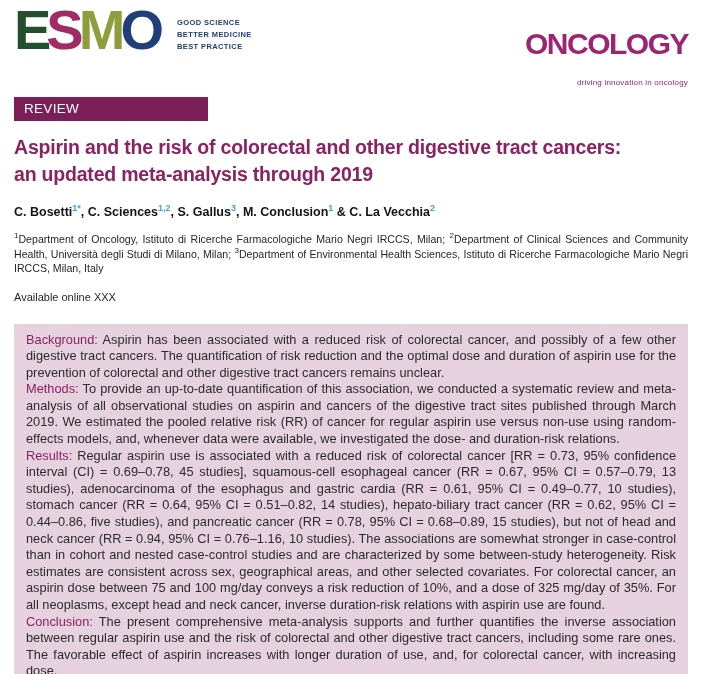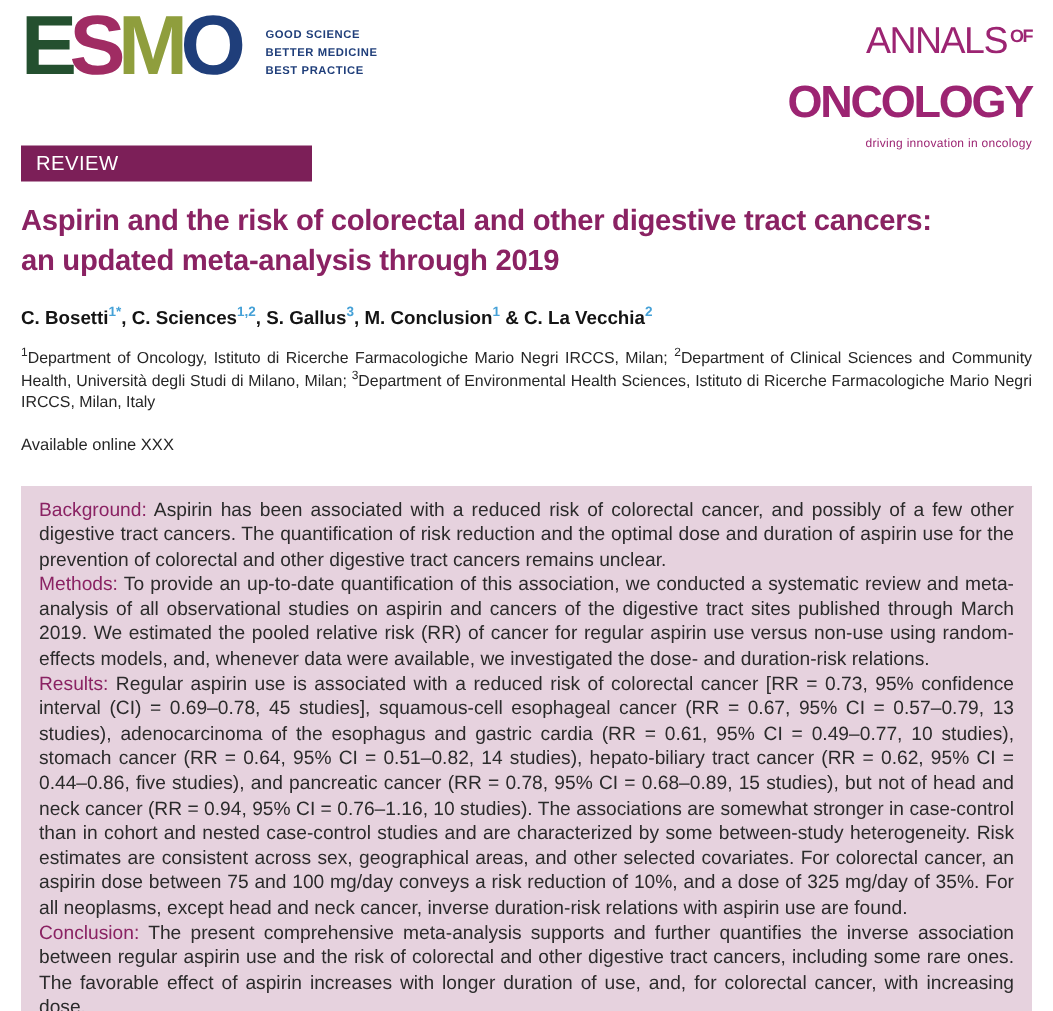--- a/index.html
+++ b/index.html
@@ -21,21 +21,21 @@
 
   
   .logos{display:flex;justify-content:space-between;align-items:flex-start;height:64px;}
   .esmo{display:flex;align-items:flex-start;}
   .esmo-letters{font-weight:bold;font-size:56px;line-height:40px;letter-spacing:-5px;padding-right:8px;}
   .esmo-tagline{color:var(--esmo-tagline);font-size:7.5px;font-weight:bold;letter-spacing:.4px;margin:7px 0 0 10px;line-height:12px;}
   .annals{text-align:right;color:var(--annals-purple);line-height:1;margin-top:5px;}
   .annals-line1{font-size:25px;font-weight:500;letter-spacing:-1px;}
   .annals-of{font-size:12px;vertical-align:7px;margin-left:2px;font-weight:600;}
   .annals-oncology{font-size:30px;font-weight:bold;letter-spacing:-1.5px;margin-top:14px;}
-  .annals-tagline{font-size:8px;margin-top:8px;letter-spacing:.2px;}
+  .annals-tagline{font-size:8px;margin-top:20px;letter-spacing:.2px;}
 
   .review-badge{
     margin-top:23px;width:194px;height:24px;background:var(--badge-bg);
     color:#ffffff;font-weight:normal;font-size:13.5px;line-height:24px;
     padding-left:10px;box-sizing:border-box;letter-spacing:.3px;
   }
 
   .title{margin-top:13px;color:var(--berry);font-weight:bold;font-size:19.5px;line-height:27px;letter-spacing:-.2px;}
   .title span{display:block;}
 
@@ -59,21 +59,20 @@
   <div class="logos">
     <div class="esmo">
       <div class="esmo-letters"><span style="color: rgb(36, 80, 47);">E</span><span style="color: rgb(160, 44, 99);">S</span><span style="color: rgb(143, 158, 61);">M</span><span style="color: rgb(31, 62, 122);">O</span></div>
       <div class="esmo-tagline">
           <div>GOOD SCIENCE</div>
           <div>BETTER MEDICINE</div>
           <div>BEST PRACTICE</div>
         </div>
     </div>
     <div class="annals">
-      <div class="annals-line1"><span>ANNALS</span><span class="annals-of">OF</span></div>
       <div class="annals-oncology">ONCOLOGY</div>
       <div class="annals-tagline">driving innovation in oncology</div>
     </div>
   </div>
 
   <div class="review-badge">REVIEW</div>
 
   <h1 class="title" style="margin:13px 0 0 0;">
     <span>Aspirin and the risk of colorectal and other digestive tract cancers:</span>
     <span>an updated meta-analysis through 2019</span>

